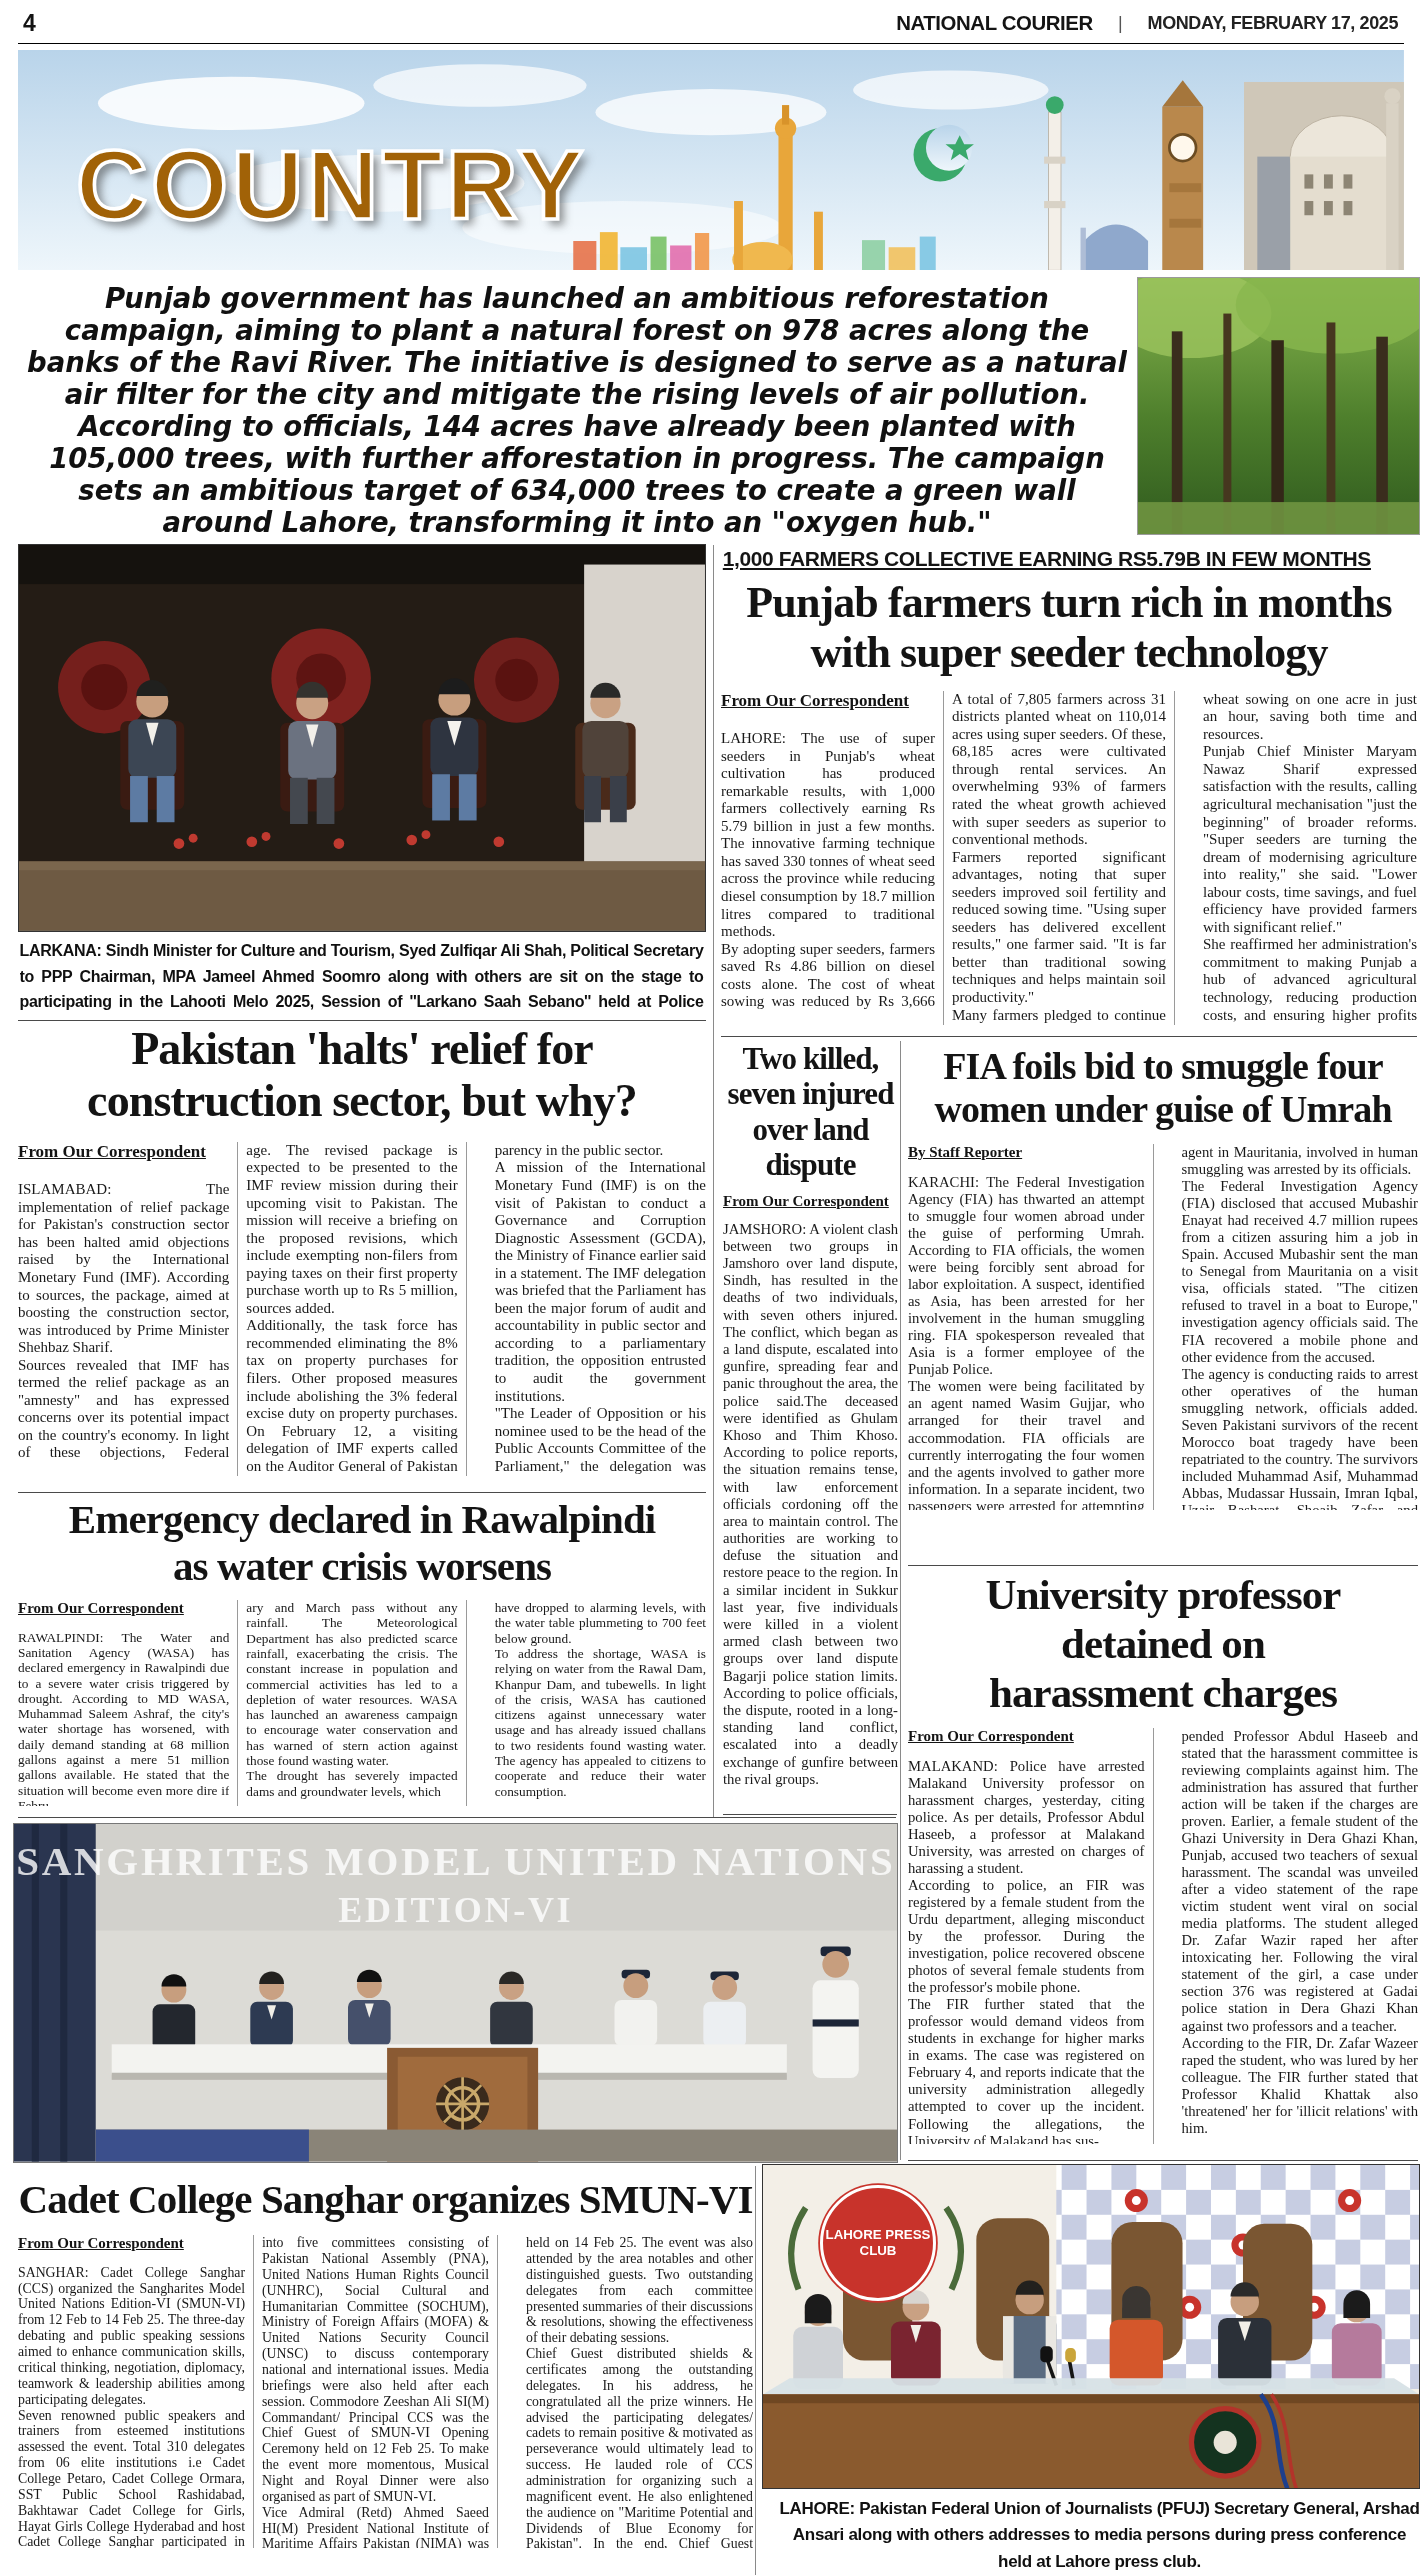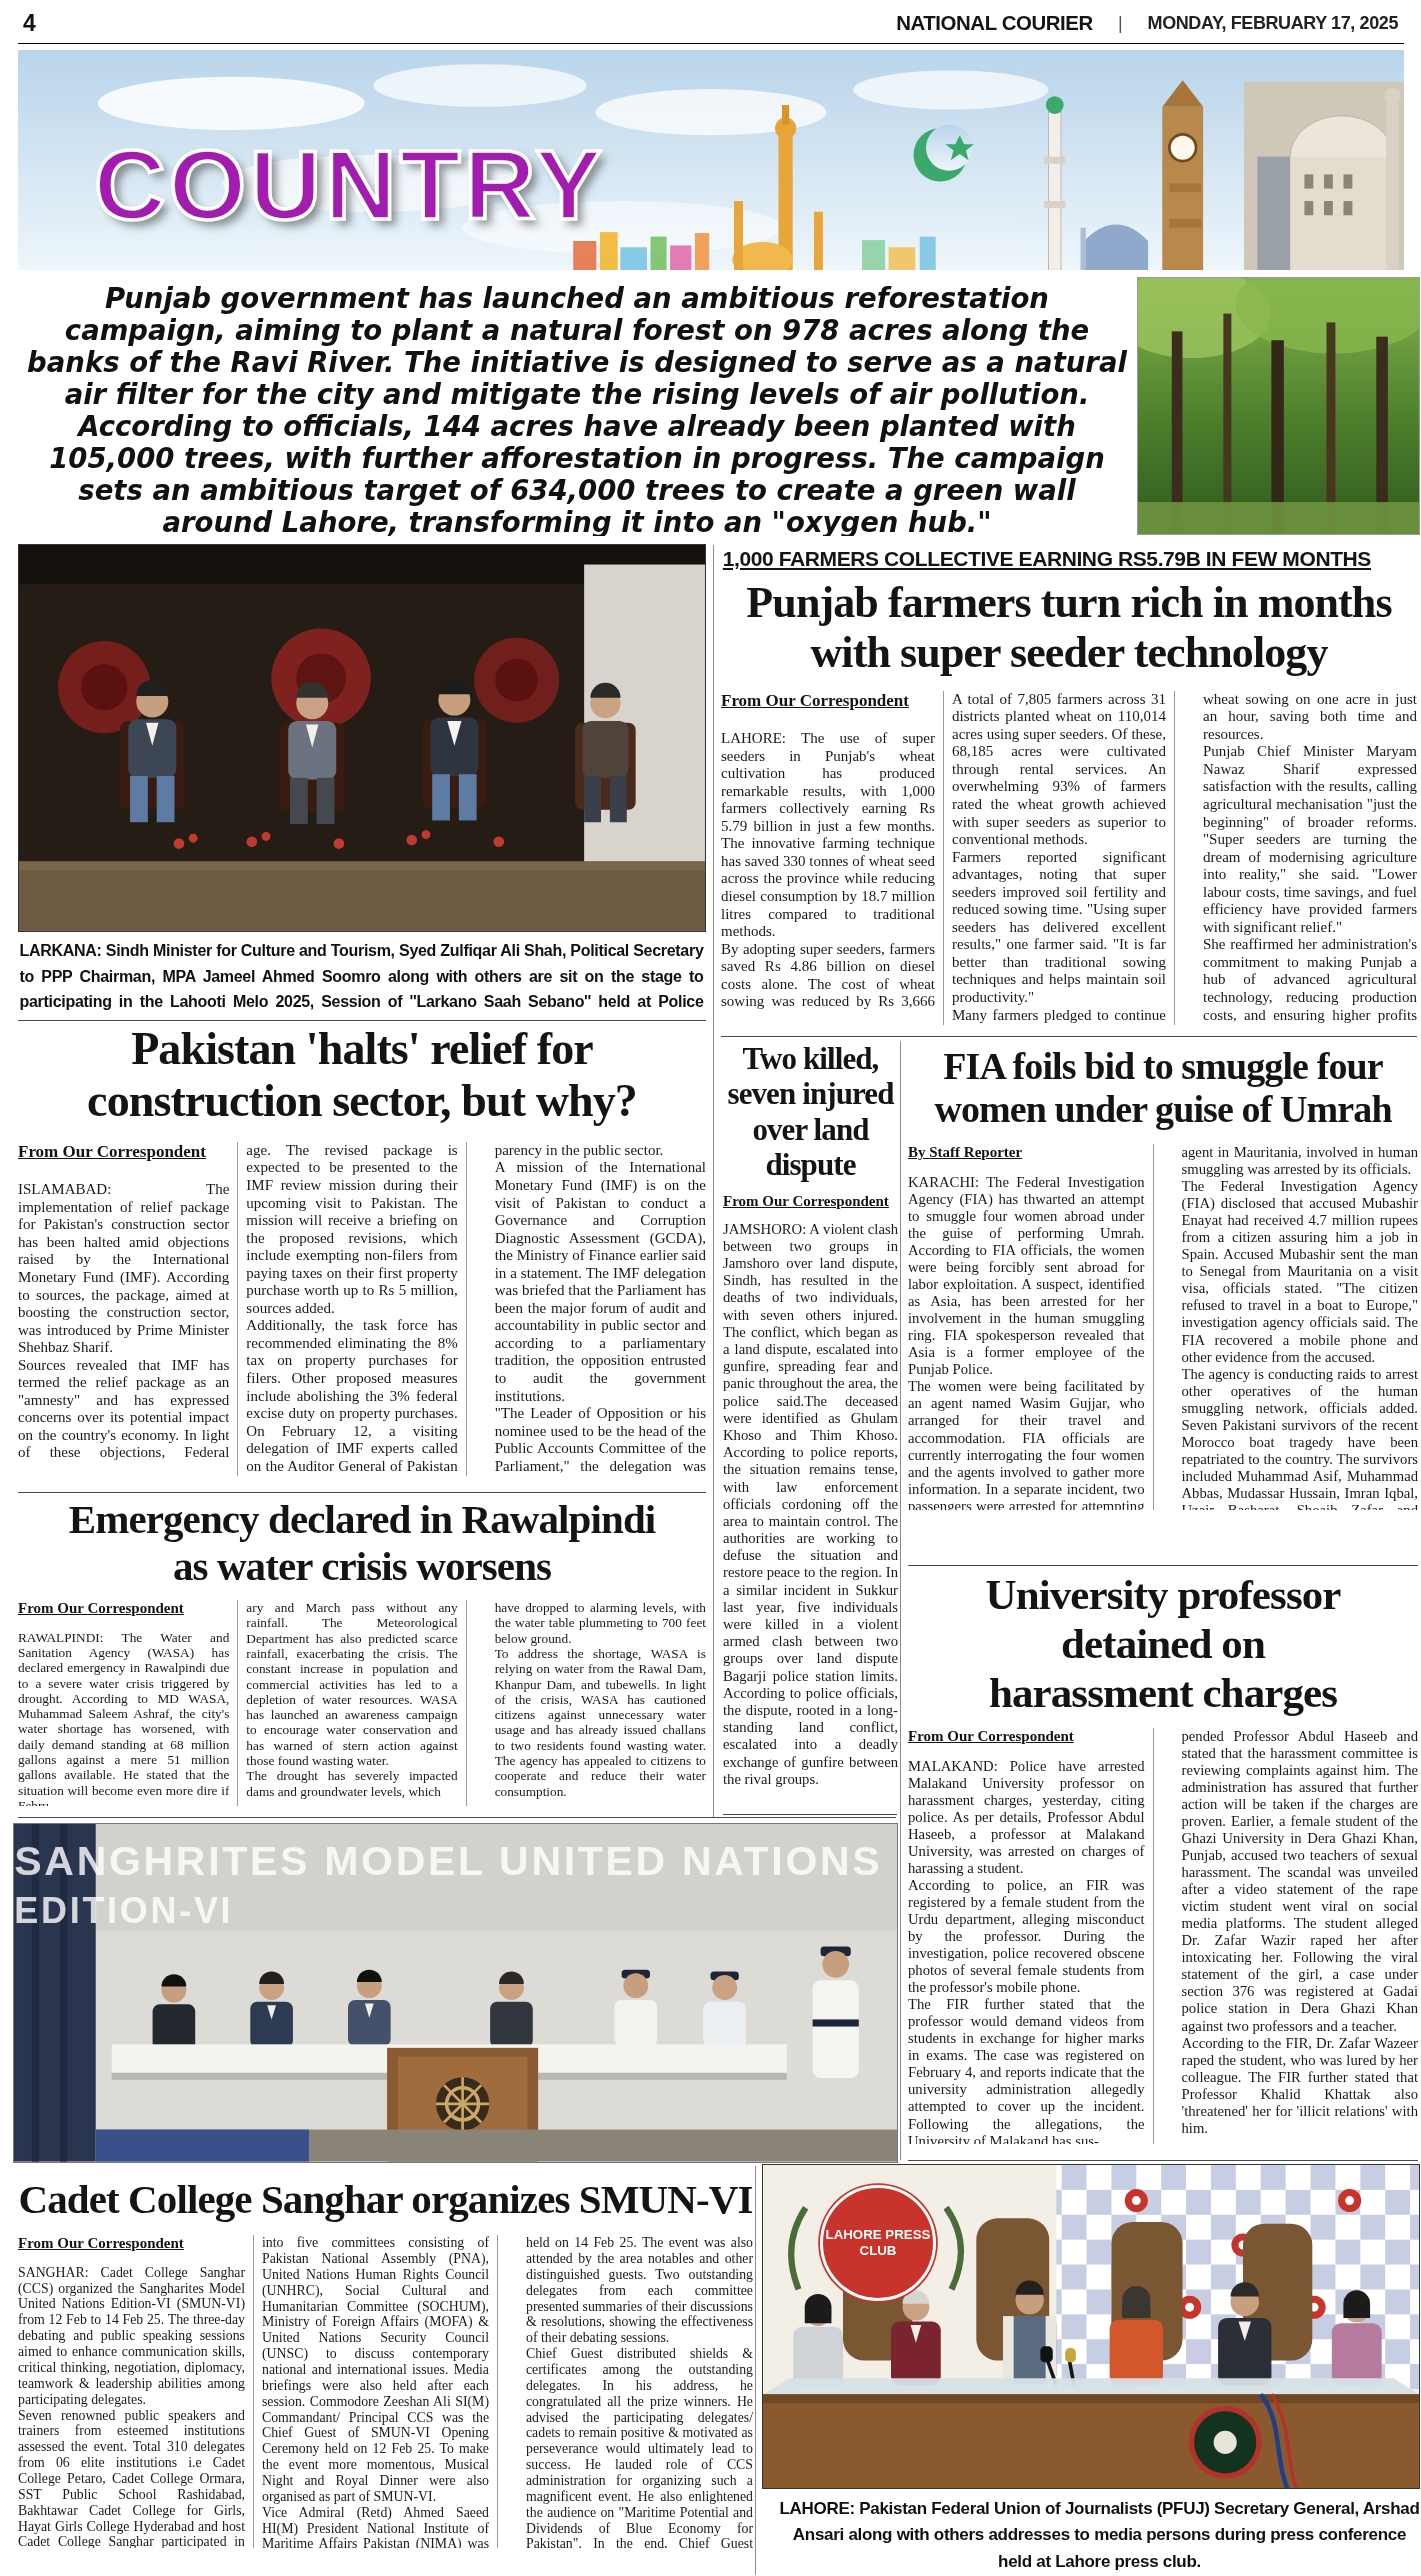--- a/index.html
+++ b/index.html
@@ -12,39 +12,39 @@
   #page-num{font-size:23px;font-weight:bold;}
   #pub-block{display:flex;align-items:center;gap:25px;}
   #pub-name{font-size:20.4px;font-weight:800;letter-spacing:-0.4px;}
   #pub-sep{font-size:18px;color:#555;}
   #pub-date{font-size:18px;font-weight:600;color:#222;letter-spacing:-0.4px;}
   #topbar-rule{position:absolute;top:43px;left:18px;width:1386px;border-top:1.8px solid #000;}
 
   
   #masthead{position:absolute;top:50px;left:18px;width:1386px;height:220px;overflow:hidden;}
   #masthead svg{position:absolute;inset:0;}
-  #masthead-title{position:absolute;left:76px;top:78px;font-family:"Liberation Sans",sans-serif;
-      font-size:99px;font-weight:900;letter-spacing:3.6px;color:#a21caf;
+  #masthead-title{position:absolute;left:58px;top:78px;font-family:"Liberation Sans",sans-serif;
+      font-size:99px;font-weight:900;letter-spacing:3.6px;color:#a16207;
       -webkit-text-stroke:3.6px #ffffff;text-shadow:6.2px 6.2px 9px rgba(60,60,60,.55);}
 
   
   #lead{position:absolute;top:282px;left:27px;width:1100px;height:254px;
         font-family:"DejaVu Sans",sans-serif;font-style:italic;font-weight:700;
         font-size:27.5px;line-height:32px;text-align:center;color:#111;overflow:hidden;}
   #forest-photo{position:absolute;top:277px;left:1137px;width:281px;height:256px;border:0.9px solid #9a9a9a;overflow:hidden;}
 
   
   .photo{position:absolute;overflow:hidden;}
   #larkana-photo{top:544px;left:18px;width:686px;height:386px;border:0.9px solid #333;}
   #smun-photo{top:1823px;left:13.3px;width:883px;height:338px;border:0.9px solid #777;}
   #press-photo{top:2164px;left:762px;width:656px;height:323px;border:0.9px solid #333;}
   .photo svg{position:absolute;inset:0;}
 
-  #smun-watermark{position:absolute;top:12.4px;left:0;right:0;text-align:left;
-      font-family:Liberation Sans, sans-serif;font-weight:800;color:rgba(255,255,255,.8);
+  #smun-watermark{position:absolute;top:12.4px;left:0;right:0;text-align:center;
+      font-family:Liberation Serif, serif;font-weight:800;color:rgba(255,255,255,.8);
       letter-spacing:2.7px;line-height:1.25;}
   #smun-watermark .wm1{font-size:41px;}
   #smun-watermark .wm2{font-size:36px;}
   #press-logo{position:absolute;top:19.5px;left:57px;width:110px;height:110px;border-radius:50%;
       background:#c8332b;border:3.6px solid #fff;box-shadow:0 0 0 1.8px #c8332b;display:flex;
       align-items:center;justify-content:center;text-align:center;
       font-family:"Liberation Sans",sans-serif;font-weight:800;font-size:13.3px;line-height:1.15;color:#fff;}
 
   
   .caption{font-family:"Liberation Sans",sans-serif;font-weight:bold;color:#101010;}

